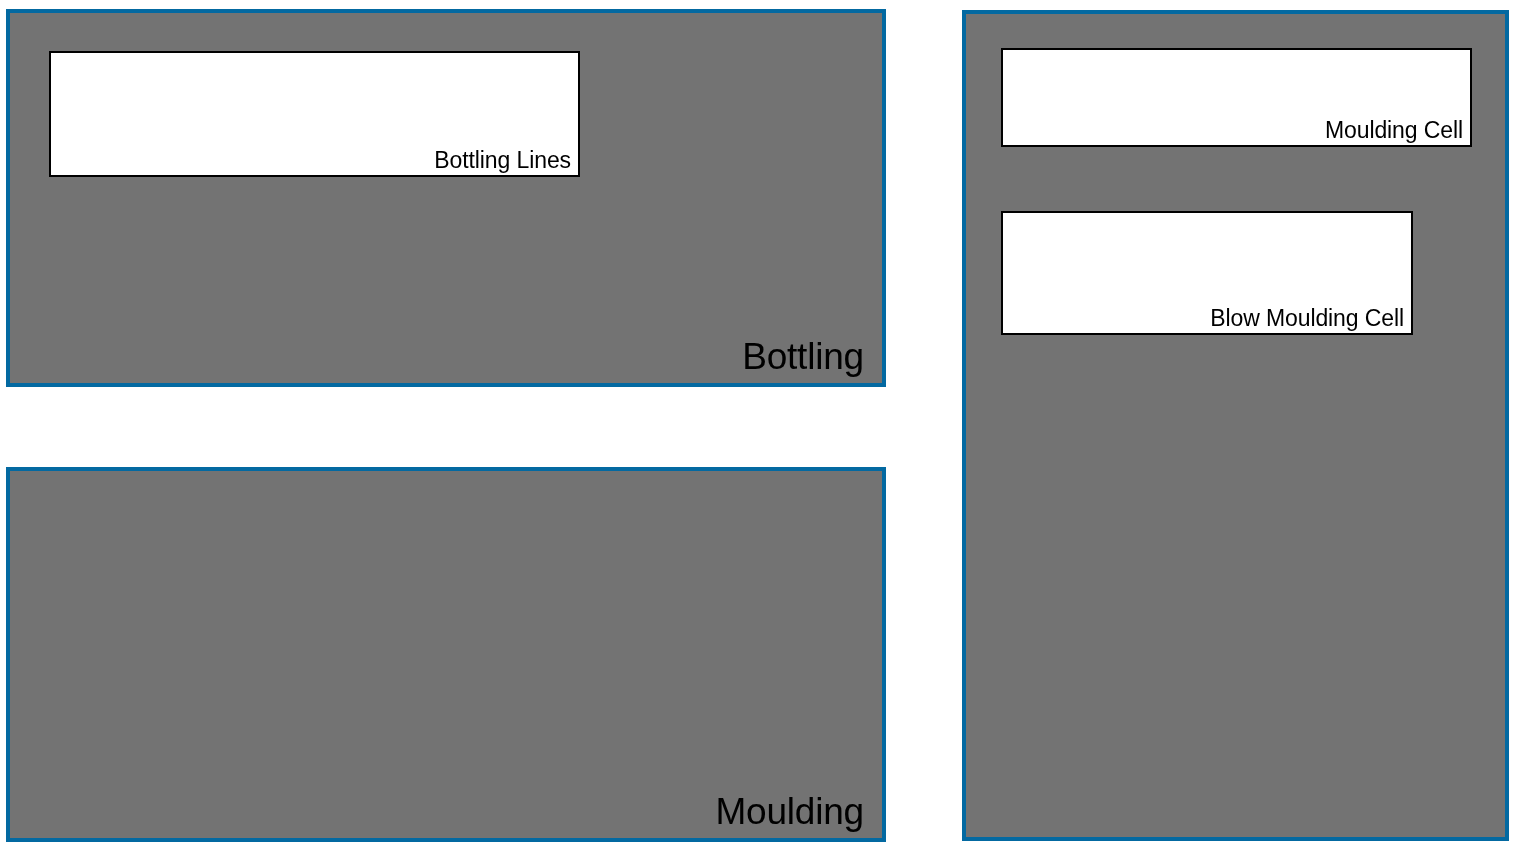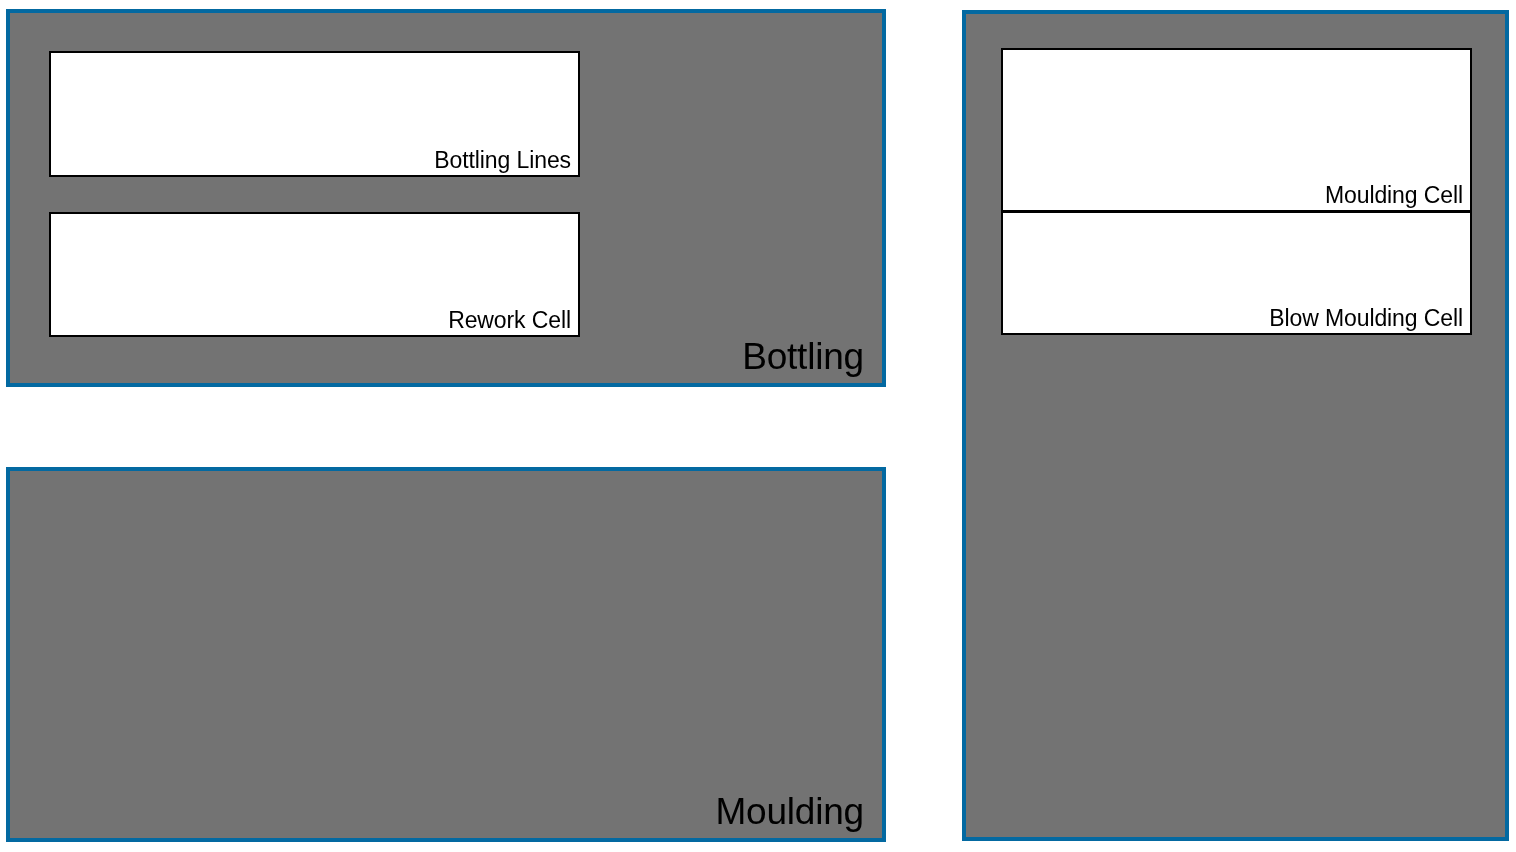--- a/index.html
+++ b/index.html
@@ -60,38 +60,35 @@
   
   #zone-bottling   { left: 6px;   top: 9px;   width: 880px; height: 378px; }
   #cell-bottling-lines { left: 39px; top: 38px;  width: 531px; height: 126px; }
   #cell-rework         { left: 39px; top: 199px; width: 531px; height: 125px; }
 
   
   #zone-brewery    { left: 6px;   top: 467px; width: 880px; height: 375px; }
 
   
   #zone-moulding   { left: 962px; top: 10px;  width: 547px; height: 831px; }
-  #cell-moulding       { left: 35px; top: 34px;  width: 471px; height: 164px; }
-  #cell-blow-moulding  { left: 35px; top: 197px; width: 471px; height: 124px; }
+  #cell-moulding       { left: 35px; top: 34px;  width: 471px; height: 99px; }
+  #cell-blow-moulding  { left: 35px; top: 197px; width: 412px; height: 124px; }
   #zone-moulding .zone-label { right: 16px; bottom: 5px; }
 </style>
 </head>
 <body>
 
 <div id="canvas">
 
   <div class="zone" id="zone-bottling">
 
     <div class="cell" id="cell-bottling-lines">
       <span class="cell-label">Bottling Lines</span>
     </div>
 
-    <div class="cell" id="cell-rework">
-      <span class="cell-label">Rework Cell</span>
-    </div>
 
     <span class="zone-label">Bottling</span>
   </div>
 
   <div class="zone" id="zone-brewery">
     <span class="zone-label">Moulding</span>
   </div>
 
   <div class="zone" id="zone-moulding">
 

